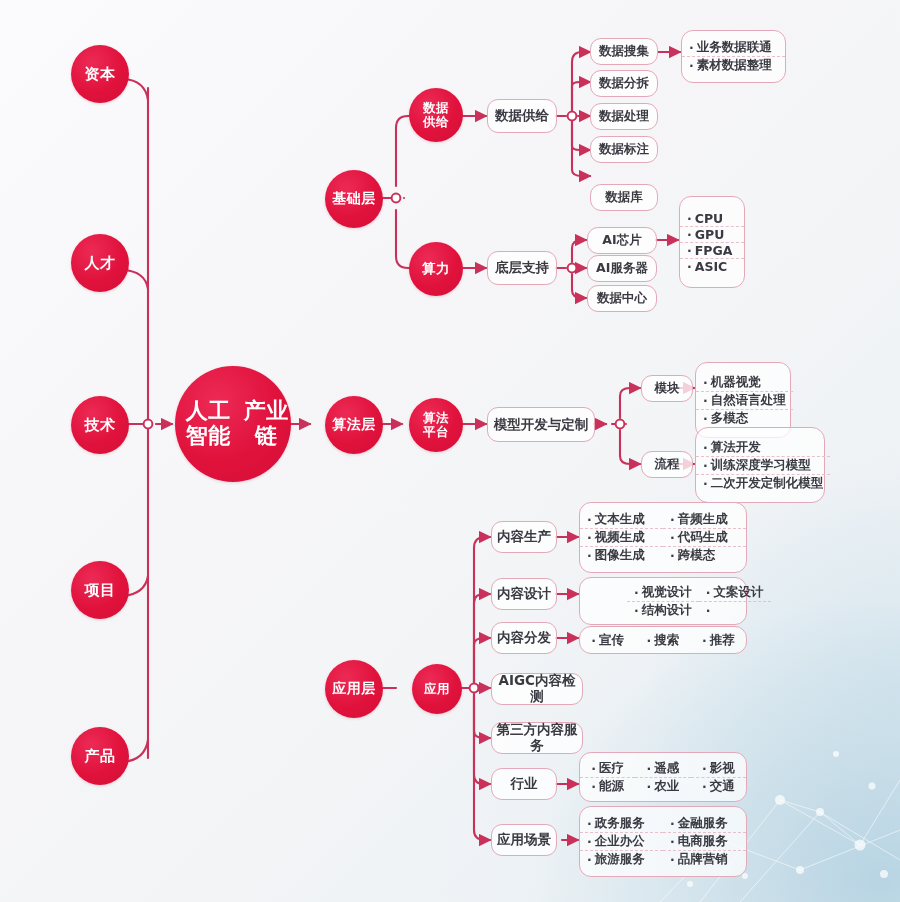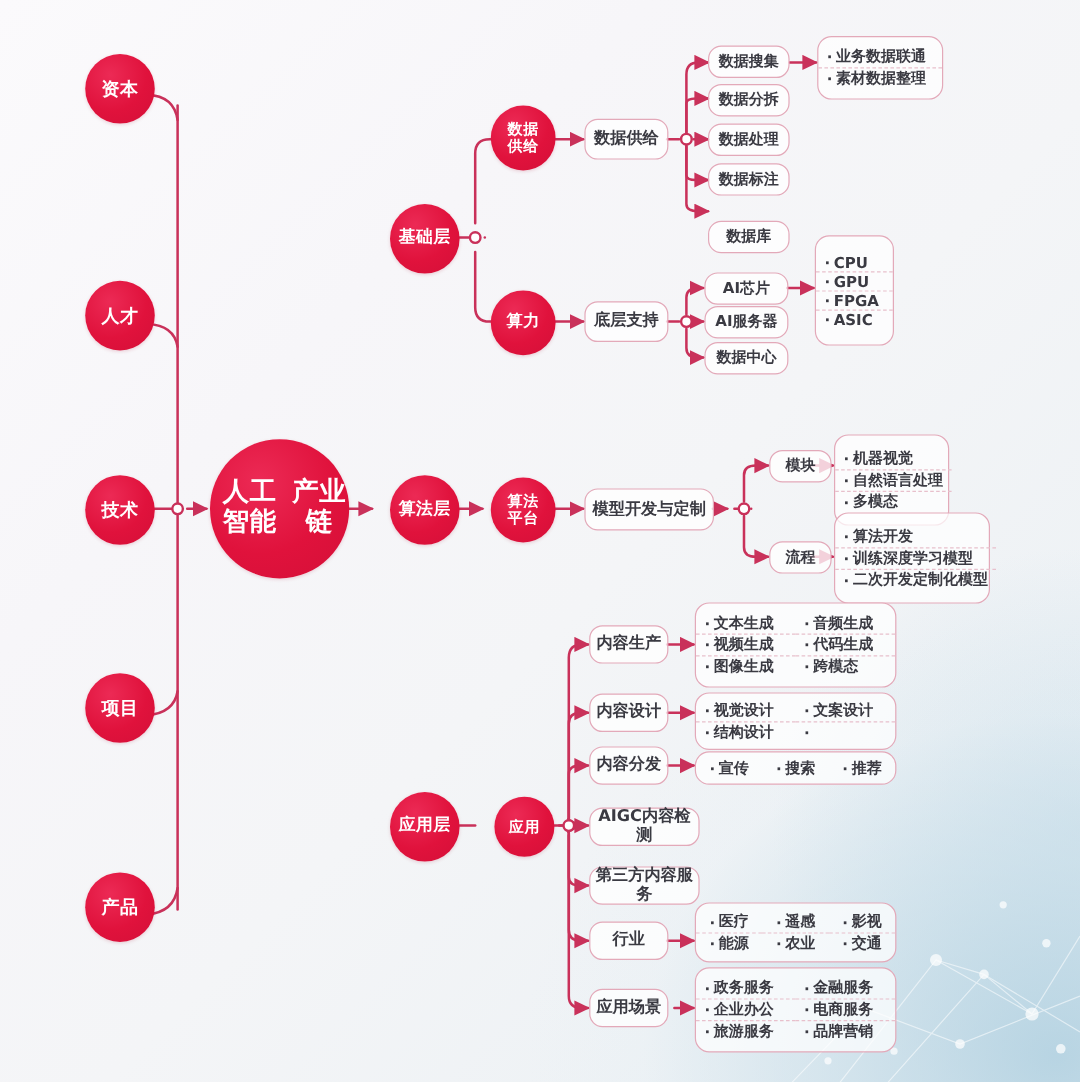--- a/index.html
+++ b/index.html
@@ -305,21 +305,21 @@
         <span>自然语言处理</span>
       </div>
     <div class="cell lastrow">
         <span>多模态</span>
       </div>
   </div>
 
   <div class="box small" style="left:641px;top:451px;width:52px;height:27px;">
     <span>流程</span>
   </div>
-  <div class="panel dash c1" style="left:695px;top:427px;width:130px;height:76px;">
+  <div class="panel dash c1" style="left:695px;top:427px;width:130px;height:76px;border-radius:13px;">
     <div class="cell">
         <span>算法开发</span>
       </div>
     <div class="cell">
         <span>训练深度学习模型</span>
       </div>
     <div class="cell lastrow">
         <span>二次开发定制化模型</span>
       </div>
   </div>
@@ -348,21 +348,21 @@
         <span>图像生成</span>
       </div>
     <div class="cell lastrow">
         <span>跨模态</span>
       </div>
   </div>
 
   <div class="box lbl" style="left:491px;top:578px;width:66px;height:32px;">
     <span>内容设计</span>
   </div>
-  <div class="panel dash c2" style="left:579px;top:577px;width:168px;height:48px;">
+  <div class="panel dash c2" style="left:579px;top:577px;width:168px;height:48px;padding-left:47px;">
     <div class="cell">
         <span>视觉设计</span>
       </div>
     <div class="cell">
         <span>文案设计</span>
       </div>
     <div class="cell lastrow">
         <span>结构设计</span>
       </div>
     <div class="cell lastrow">

